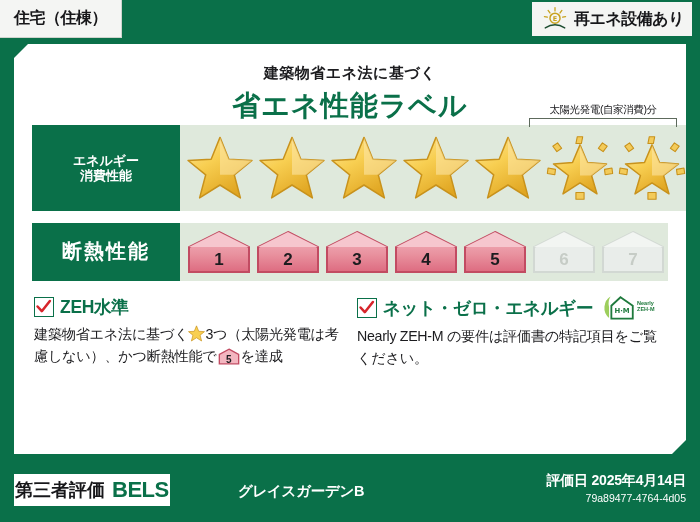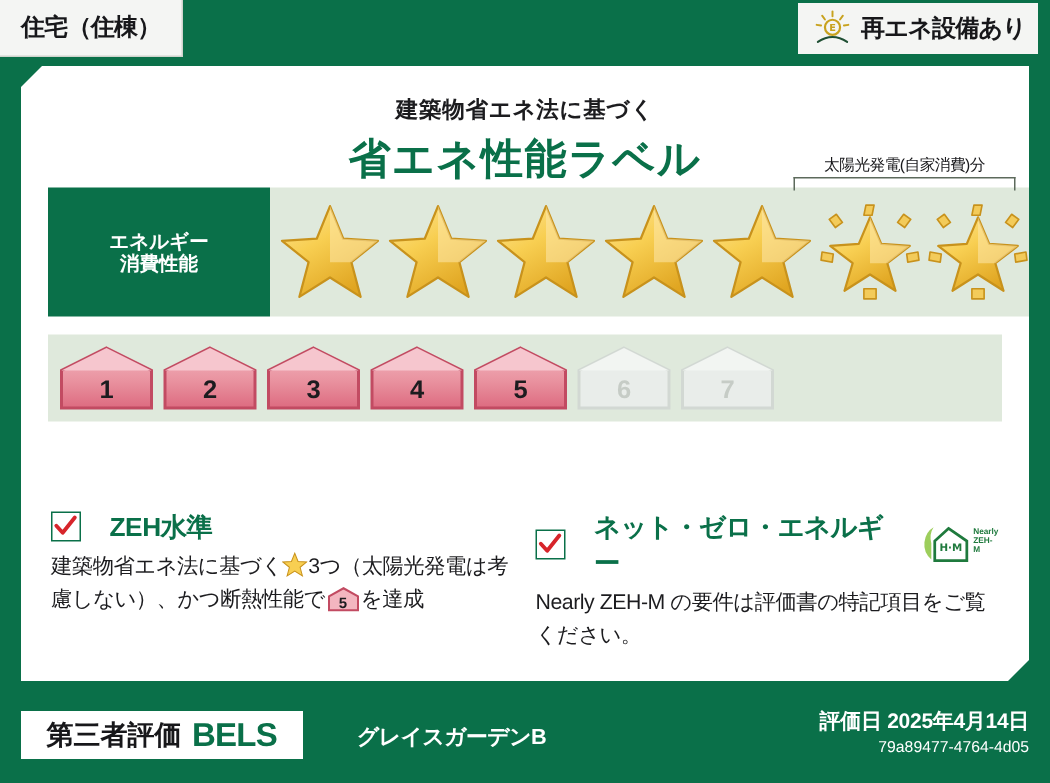--- a/index.html
+++ b/index.html
@@ -126,21 +126,21 @@
     color:#1c1c1f;
   }
   .house-badge.off .num{color:#c6ccc6;}
 
   
   #criteria{
     display:flex;margin:14px 20px 0 20px;gap:14px;
   }
   .criteria-col{flex:1;min-width:0;}
   .criteria-head{
-    display:flex;align-items:center;gap:19px;margin-bottom:5px;margin-top:44px;
+    display:flex;align-items:center;gap:6px;margin-bottom:5px;
   }
   .check-box{
     width:20px;height:20px;flex:none;
     border:1.5px solid #0a7049;background:#fff;
     box-sizing:border-box;
   }
   .check-box svg{width:17px;height:17px;display:block;}
   .criteria-title{
     font-size:17.5px;font-weight:bold;color:#0a7049;letter-spacing:-0.3px;
   }
@@ -166,21 +166,21 @@
   }
 
   
   #footer{
     position:absolute;left:0;bottom:0;width:700px;height:58px;
   }
   #bels-box{
     position:absolute;left:14px;top:10px;
     height:32px;background:#ffffff;
     display:flex;align-items:center;
-    padding:0 17px;gap:7px;
+    padding:0 1px;gap:7px;
   }
   #bels-label{font-size:18px;font-weight:bold;color:#17171a;letter-spacing:0px;}
   #bels-mark{font-size:22px;font-weight:bold;color:#0a7049;letter-spacing:-0.5px;}
   #property-name{
     position:absolute;left:238px;top:18px;
     font-size:14.5px;font-weight:bold;color:#ffffff;letter-spacing:-0.3px;
   }
   #eval-date{
     position:absolute;right:14px;top:8px;
     font-size:14px;font-weight:bold;color:#ffffff;letter-spacing:-0.2px;
@@ -306,20 +306,23 @@
             <path d="M50 14 L61 40 L89 42 L67 59 L50 59 Z" fill="#fde8ab" opacity="0.55"></path>
           </svg>
         </div>
 
       </div>
     </div>
   </div>
 
   <div class="metric-row" id="insulation-row">
 
+    <div class="row-label">
+      <span>断熱性能</span>
+    </div>
 
     <div class="row-values">
       <div id="insulation-strip">
 
         <div class="house-badge on">
           <svg viewBox="0 0 66 44">
             <defs>
                 <linearGradient id="pk" x1="0" y1="0" x2="0" y2="1">
               <stop offset="0%" stop-color="#f3b6c0"></stop>
                   <stop offset="55%" stop-color="#e9929f"></stop>

